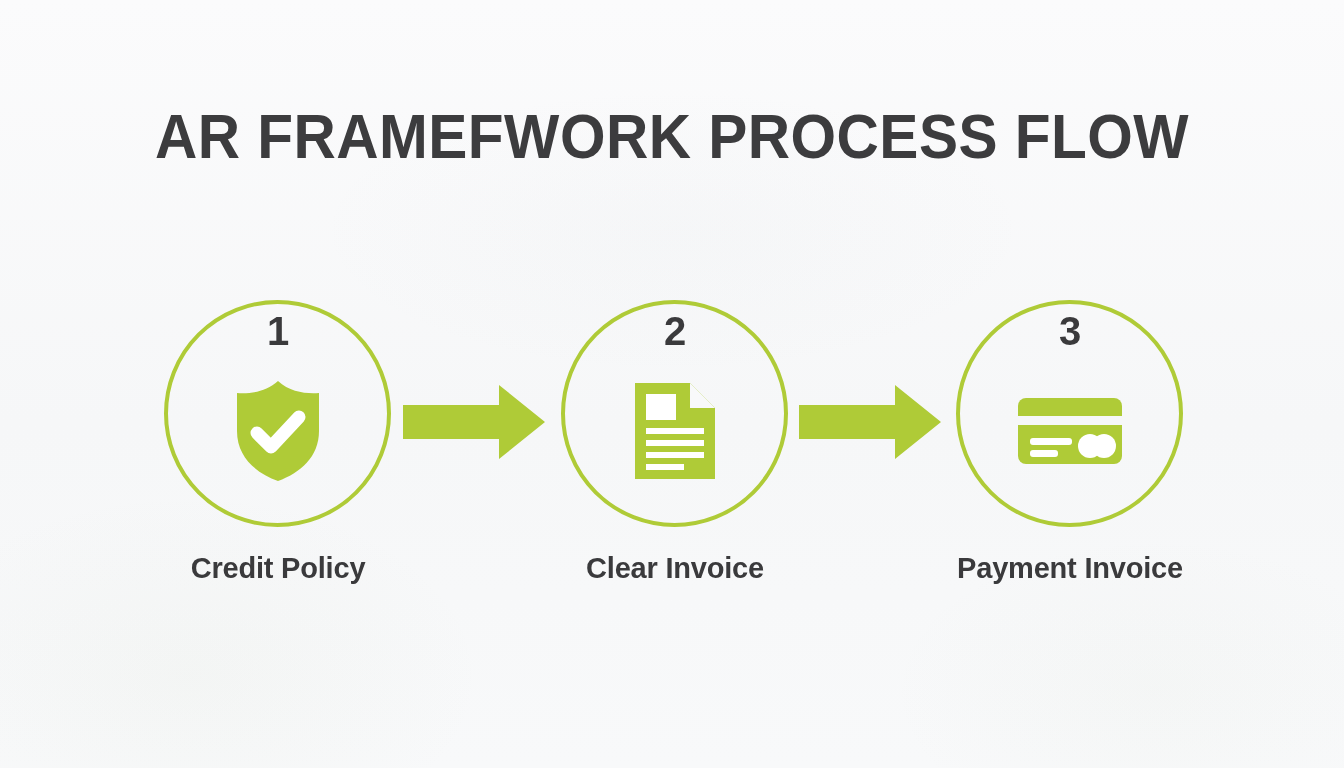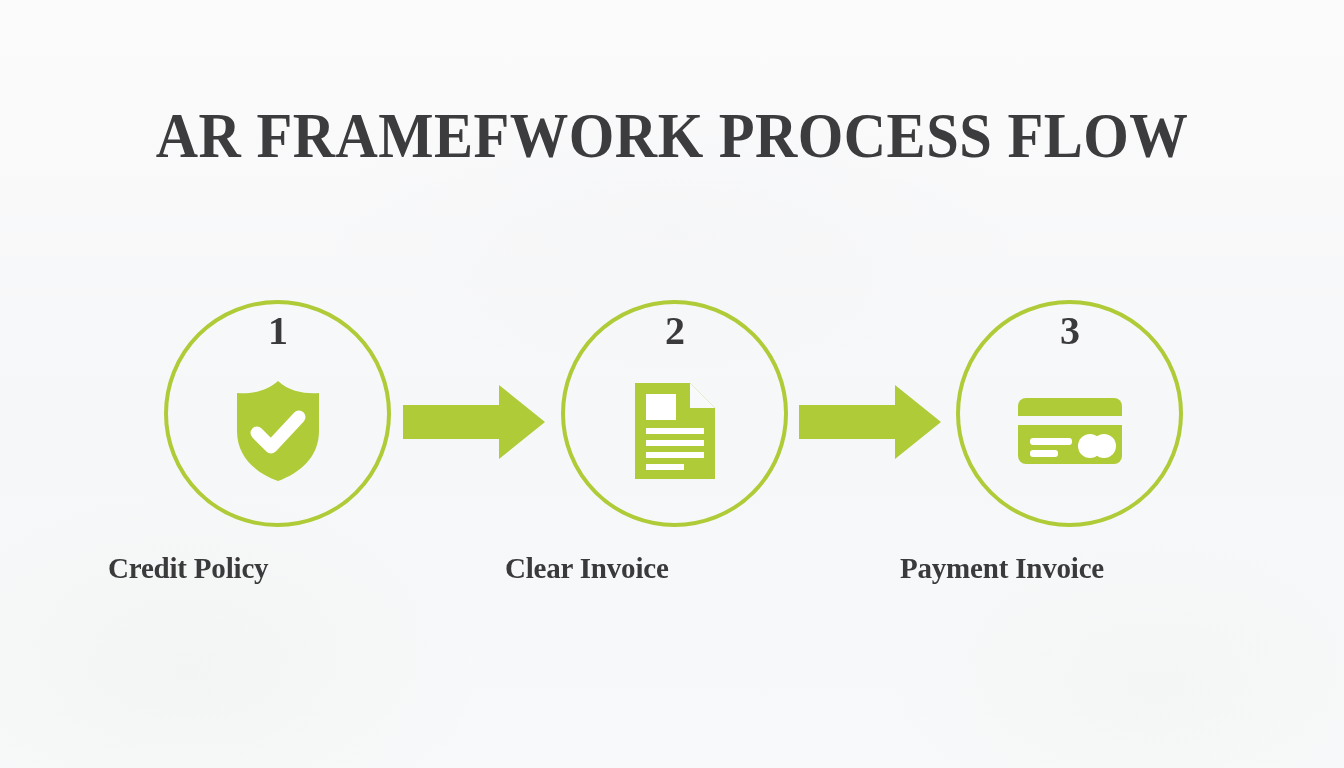--- a/index.html
+++ b/index.html
@@ -23,21 +23,20 @@
       radial-gradient(ellipse 420px 260px at 14% 88%, rgba(170,185,150,0.055), rgba(0,0,0,0) 70%),
       radial-gradient(ellipse 380px 220px at 86% 90%, rgba(170,185,150,0.045), rgba(0,0,0,0) 70%),
       radial-gradient(ellipse 500px 200px at 50% 30%, rgba(160,175,185,0.035), rgba(0,0,0,0) 72%),
       linear-gradient(180deg, #fbfbfc 0%, #f6f7f8 55%, #f8f9fa 100%);
     pointer-events: none;
   }
 
   .stage {
     position: absolute;
     inset: 0;
-    font-family: Liberation Serif, serif;
   }
 
   
   .title {
     position: absolute;
     top: 98px;
     left: 0;
     width: 1344px;
     text-align: center;
     font-size: 63px;
@@ -103,21 +102,21 @@
     display: flex;
     align-items: center;
     justify-content: center;
   }
 
   .step-label {
     position: absolute;
     top: 250px;
     left: -30px;
     width: 340px;
-    text-align: left;
+    text-align: center;
     font-size: 29px;
     line-height: 36px;
     font-weight: 700;
     color: #3a3a3c;
     letter-spacing: -0.2px;
   }
 
   
   .arrow {
     position: absolute;

